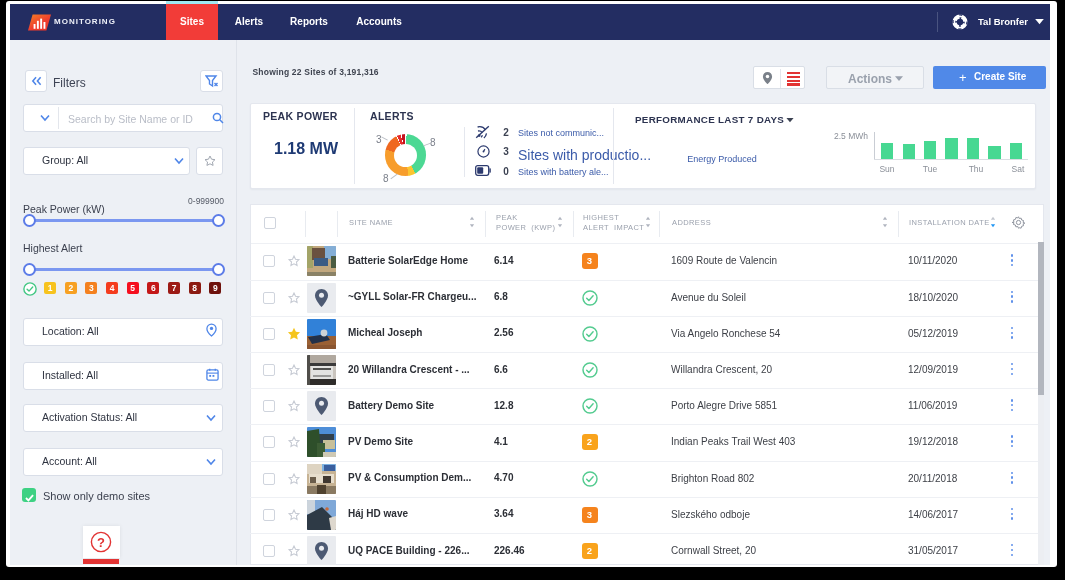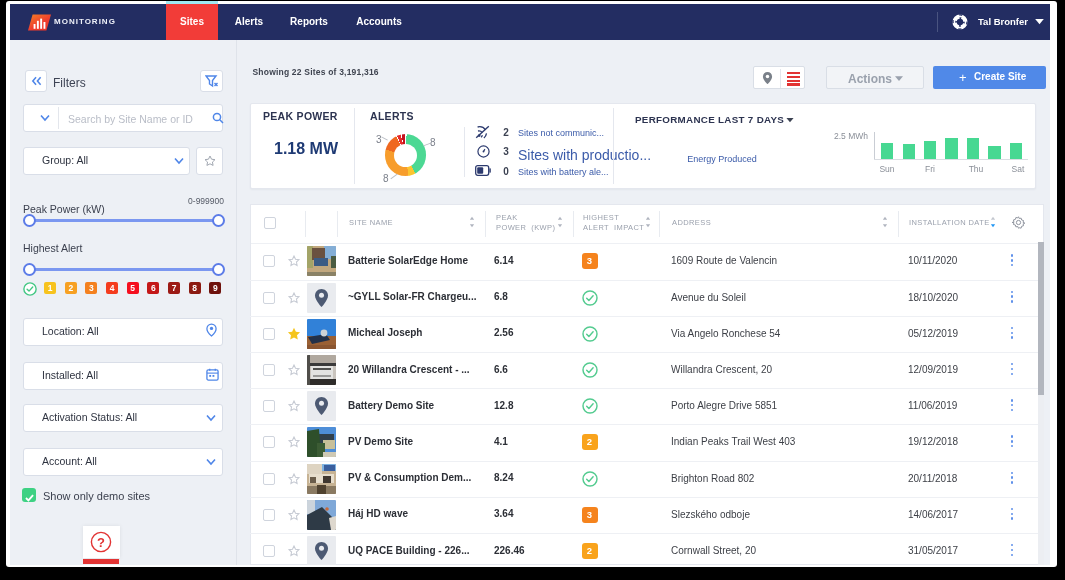--- a/index.html
+++ b/index.html
@@ -282,21 +282,21 @@
 <div class="abs" style="left:864px;top:127.9px;width:1px;height:27px;background:#c9cdd4;"></div>
 <div class="abs" style="left:864px;top:154.9px;width:154px;height:1px;background:#dadde2;"></div>
 <div class="bar" style="left:870.8px;top:138.5px;height:16.4px"></div>
 <div class="bar" style="left:892.6px;top:139.9px;height:15.0px"></div>
 <div class="bar" style="left:913.8px;top:137.4px;height:17.5px"></div>
 <div class="bar" style="left:935.4px;top:133.9px;height:21.0px"></div>
 <div class="bar" style="left:956.7px;top:134.4px;height:20.5px"></div>
 <div class="bar" style="left:978.3px;top:141.6px;height:13.3px"></div>
 <div class="bar" style="left:999.7px;top:139.4px;height:15.5px"></div>
 <div class="blabel" style="left:862px;">Sun</div>
-<div class="blabel" style="left:905px;">Fri</div>
+<div class="blabel" style="left:905px;">Tue</div>
 <div class="blabel" style="left:951px;">Thu</div>
 <div class="blabel" style="left:993px;">Sat</div>
 
 <div id="table">
   <div class="cb" style="left:13px;top:12px;"></div>
   <div class="hdiv" style="left:54px;"></div>
   <div class="hdiv" style="left:85.7px;"></div>
   <div class="hlbl" style="left:98px;top:13px;">SITE NAME</div>
   <svg class="sortarr" style="left:218px;top:11px" width="6" height="12" viewBox="0 0 7 14">
           <path d="M3.5 1 L6 4.5 H1 Z" fill="#b0b5bf"></path>
@@ -490,21 +490,21 @@
               <rect x="15" y="0" width="14" height="7" fill="#7fb2e0"></rect>
               <rect x="17" y="1" width="11" height="6" fill="#3a5f9e"></rect>
               <rect x="0" y="0" width="15" height="10" fill="#ded4c2"></rect>
               <rect x="2" y="10" width="25" height="9" fill="#e7decd"></rect>
               <rect x="16" y="12" width="8" height="7" fill="#403830"></rect>
               <rect x="3" y="13" width="6" height="6" fill="#6a5c4a"></rect>
               <rect x="0" y="22" width="29" height="8" fill="#8a7a62"></rect>
               <rect x="10" y="21" width="9" height="9" fill="#50422f"></rect>
             </svg></div>
 <div class="sname" style="left:98px;top:268.1px">PV &amp; Consumption Dem...</div>
-<div class="sval" style="left:244px;top:268.1px">8.24</div>
+<div class="sval" style="left:244px;top:268.1px">4.70</div>
 <div style="position:absolute;left:331.5px;top:266.6px"><span class="gcheck"><svg width="16" height="16" viewBox="0 0 16 16">
                 <circle cx="8" cy="8" r="7" fill="#fff" stroke="#53cb8f" stroke-width="1.45"></circle>
                 <path d="M4.7 8.2l2.2 2.2 4.2-4.6" fill="none" stroke="#53cb8f" stroke-width="1.45" stroke-linecap="round" stroke-linejoin="round"></path>
               </svg></span></div>
 <div class="saddr" style="left:421px;top:268.6px">Brighton Road 802</div>
 <div class="saddr" style="left:658px;top:268.6px">20/11/2018</div>
 <div class="dots" style="left:761px;top:267.6px">
             <i></i>
             <i></i>
             <i></i>

